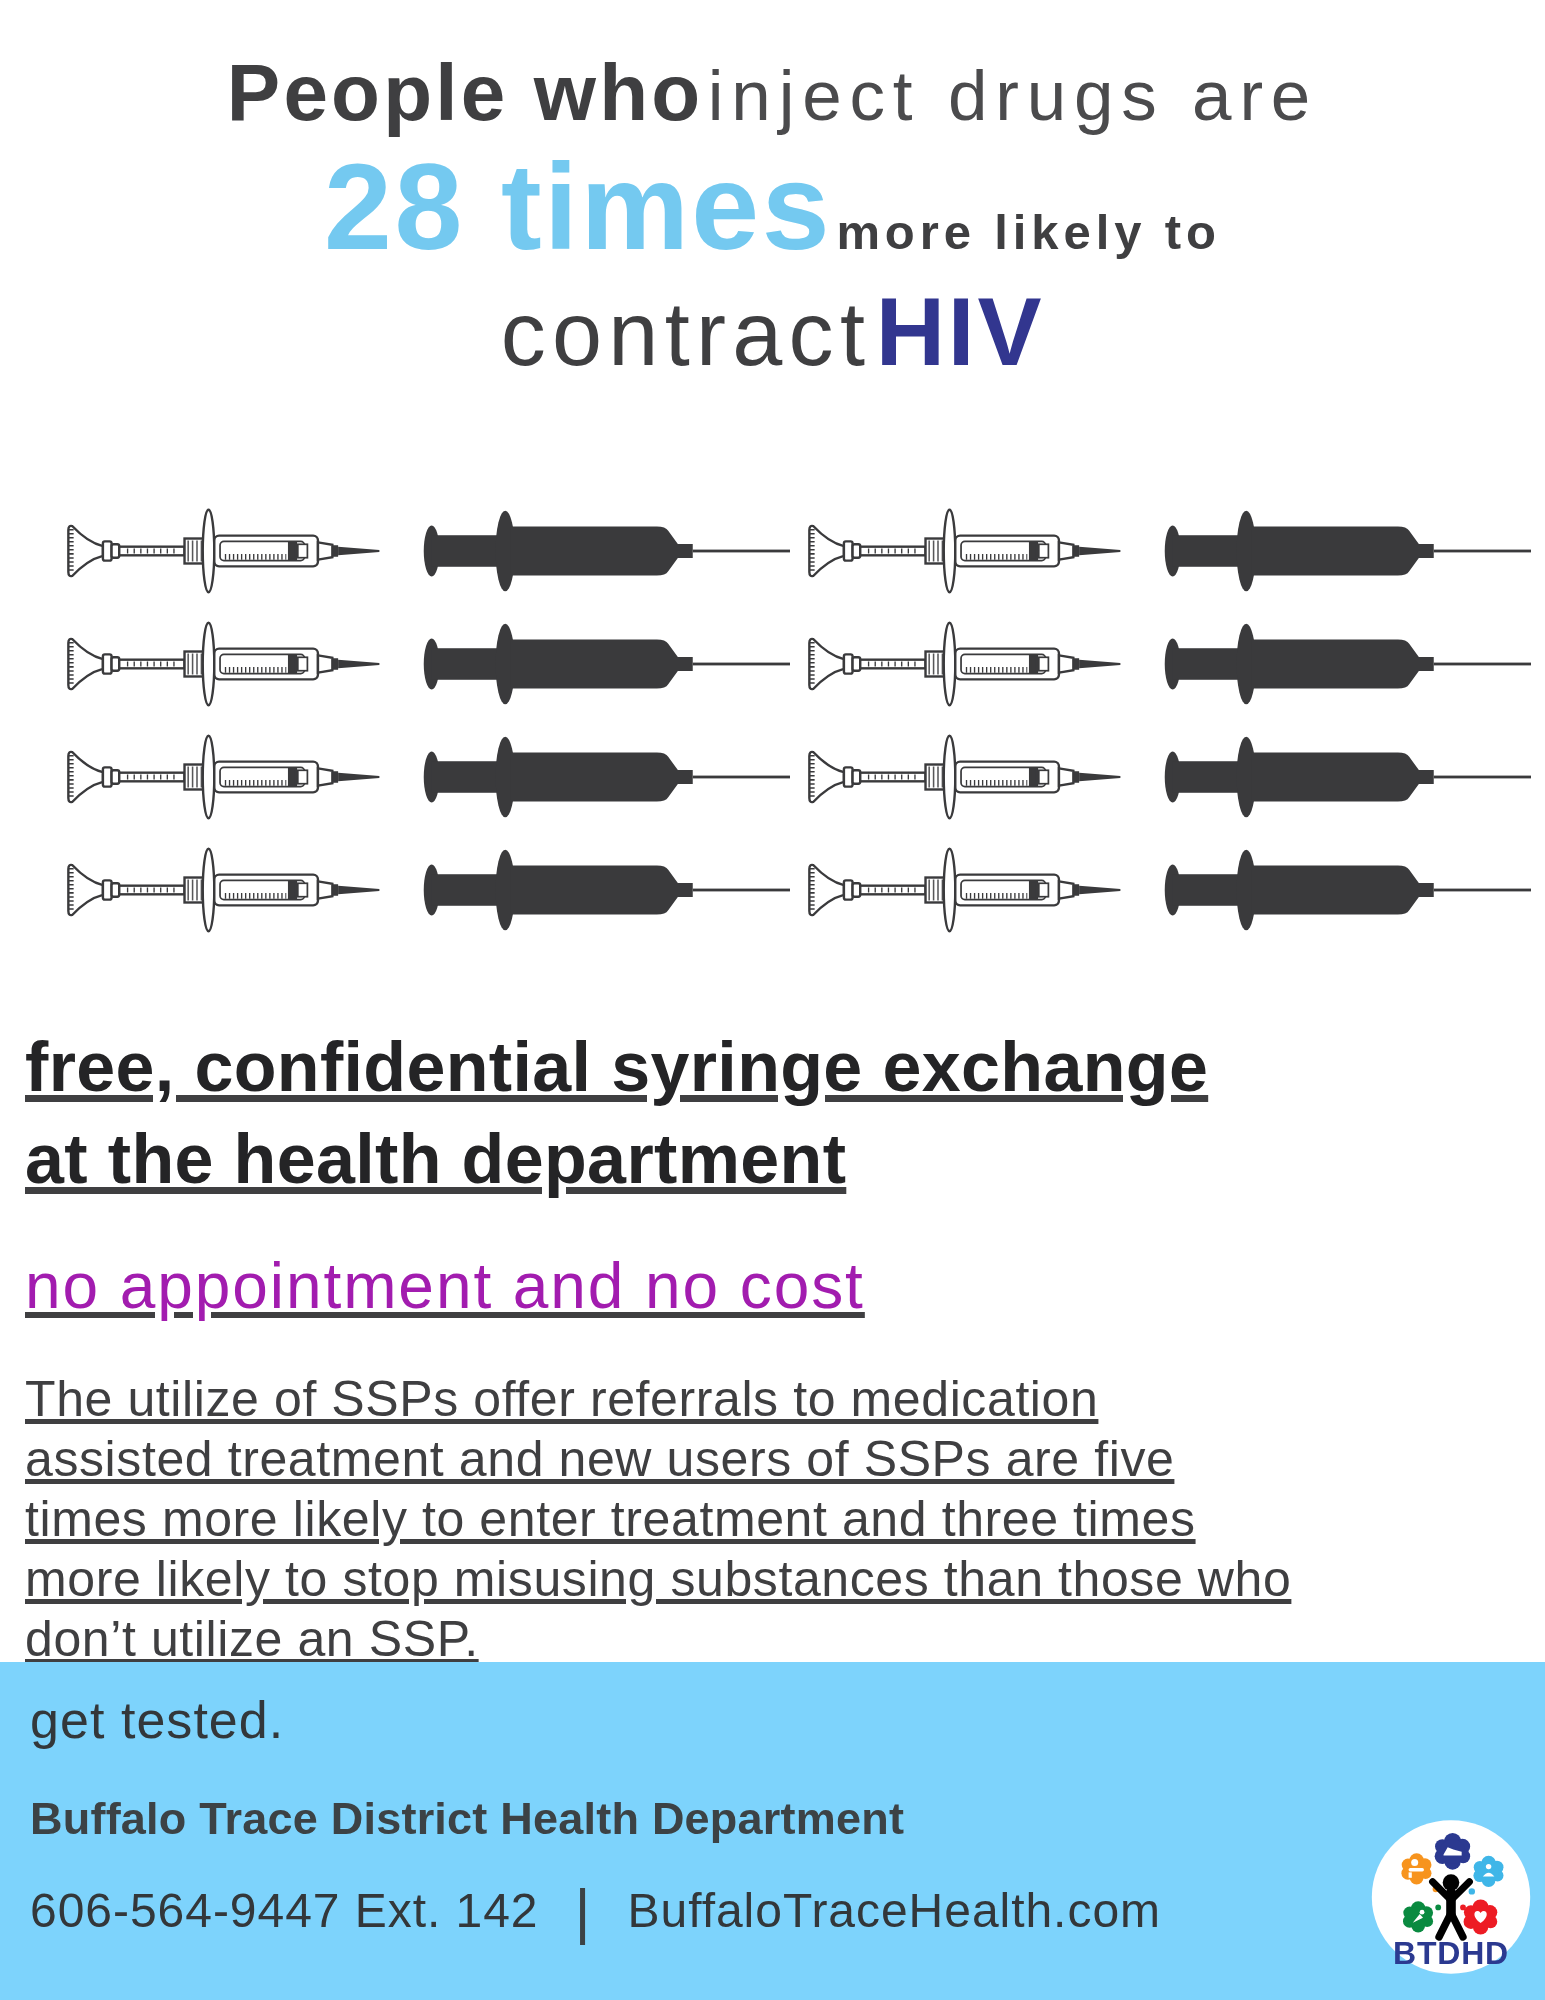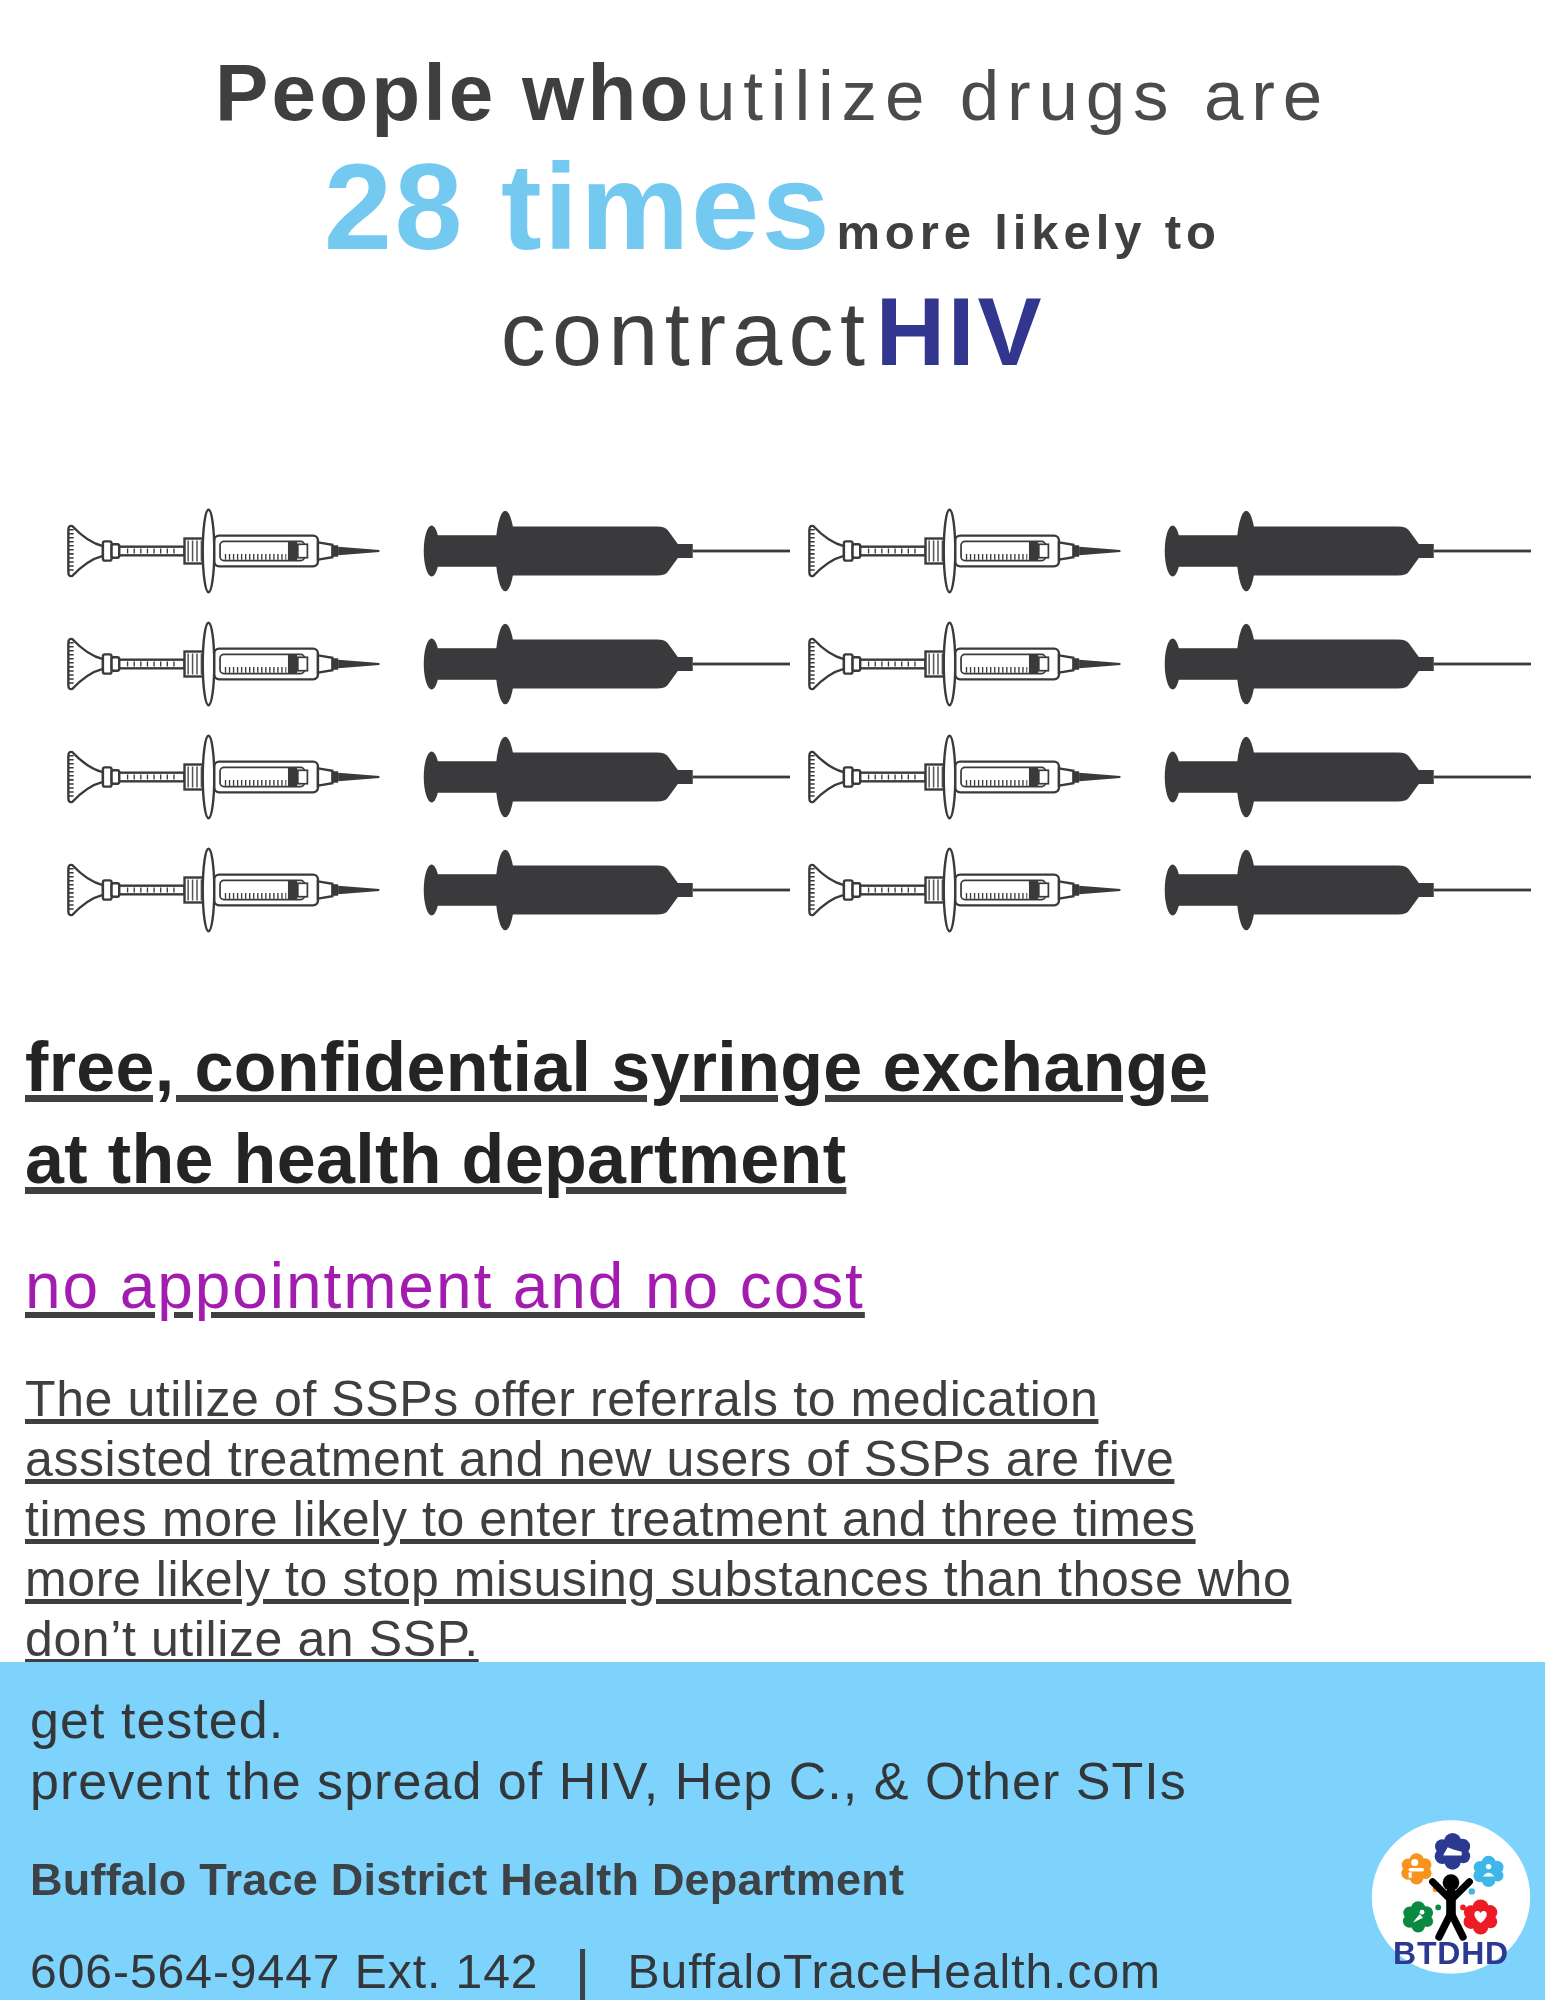--- a/index.html
+++ b/index.html
@@ -105,21 +105,21 @@
       </g>
     </symbol>
   </defs>
 </svg>
 
 <div class="poster">
 
   <div class="header">
     <div class="h-line1">
       <span class="bold">People who</span>
-      <span class="light">utilize drugs are</span>
+      <span class="light">inject drugs are</span>
     </div>
     <div class="h-line2">
       <span class="highlight">28 times</span>
       <span class="rest">more likely to</span>
     </div>
     <div class="h-line3">
       <span class="dark">contract</span>
       <span class="navy">HIV</span>
     </div>
   </div>
@@ -213,21 +213,20 @@
       <div>The utilize of SSPs offer referrals to medication</div>
       <div>assisted treatment and new users of SSPs are five</div>
       <div>times more likely to enter treatment and three times</div>
       <div>more likely to stop misusing substances than those who</div>
       <div>don’t utilize an SSP.</div>
     </div>
   </div>
 
   <div class="footer">
     <div class="cta">get tested.</div>
-    <div class="cta">prevent the spread of HIV, Hep C., &amp; Other STIs</div>
     <div class="org">Buffalo Trace District Health Department</div>
     <div class="contact">
       <span>606-564-9447 Ext. 142</span>
       <span class="divider">|</span>
       <span>BuffaloTraceHealth.com</span>
     </div>
 
     <div class="logo-wrap">
       <svg viewBox="0 0 100 100">
         <ellipse cx="50" cy="50" rx="49.5" ry="48" fill="#ffffff"></ellipse>

